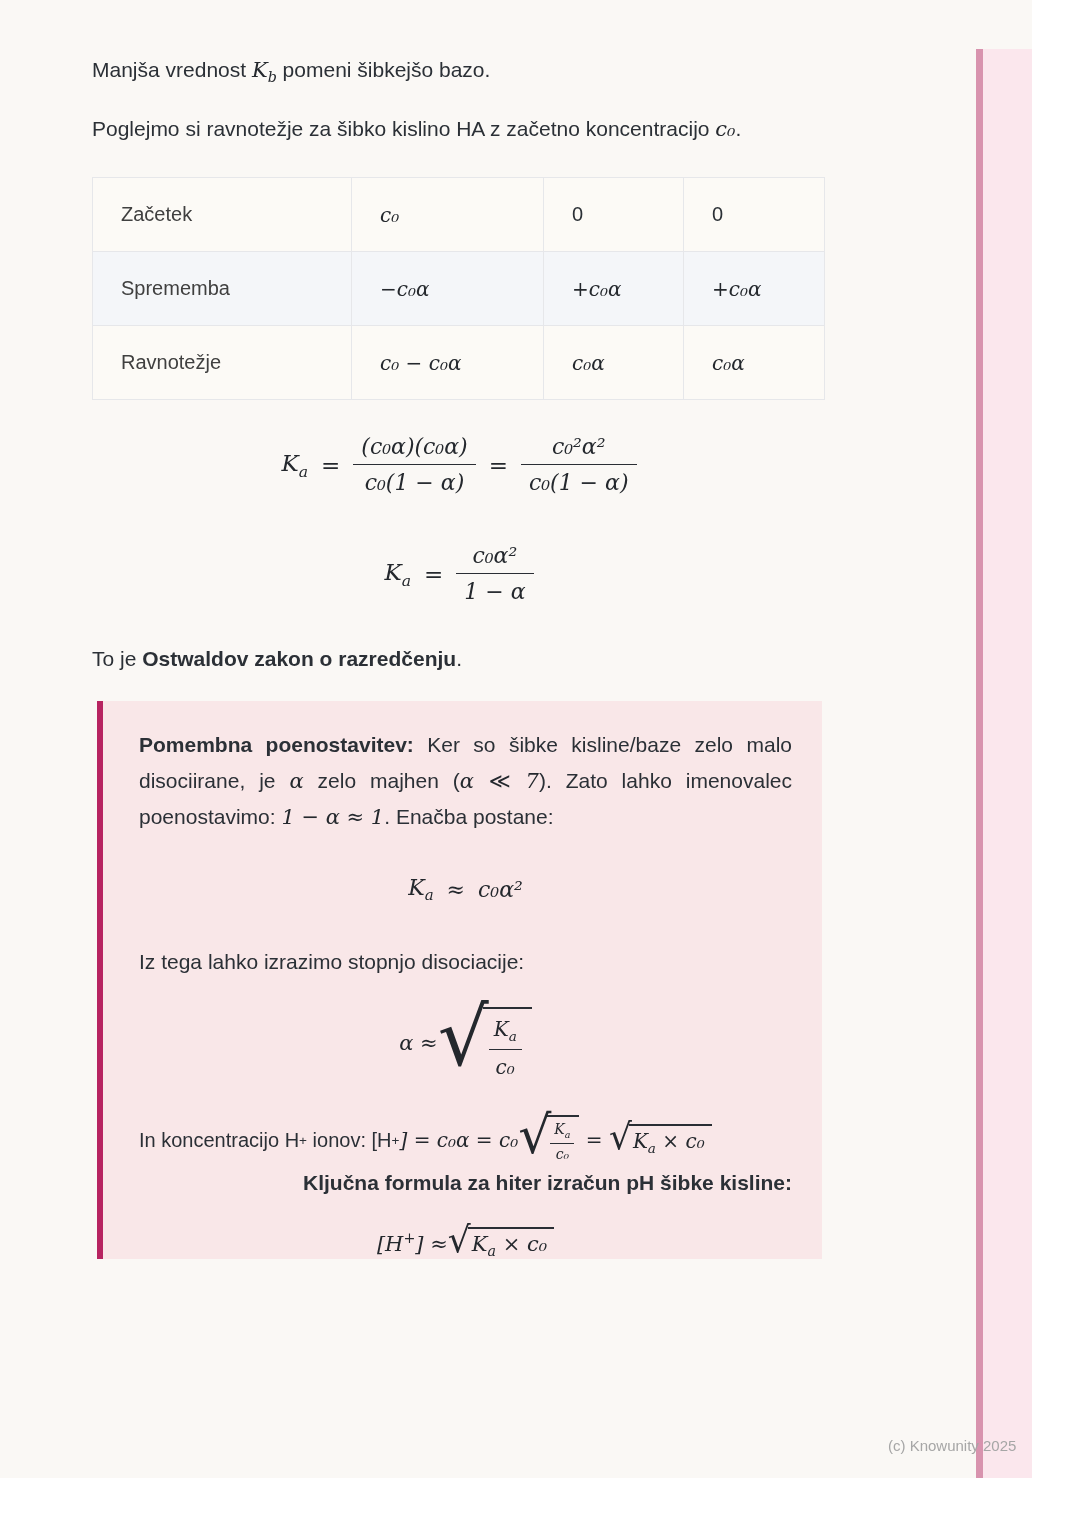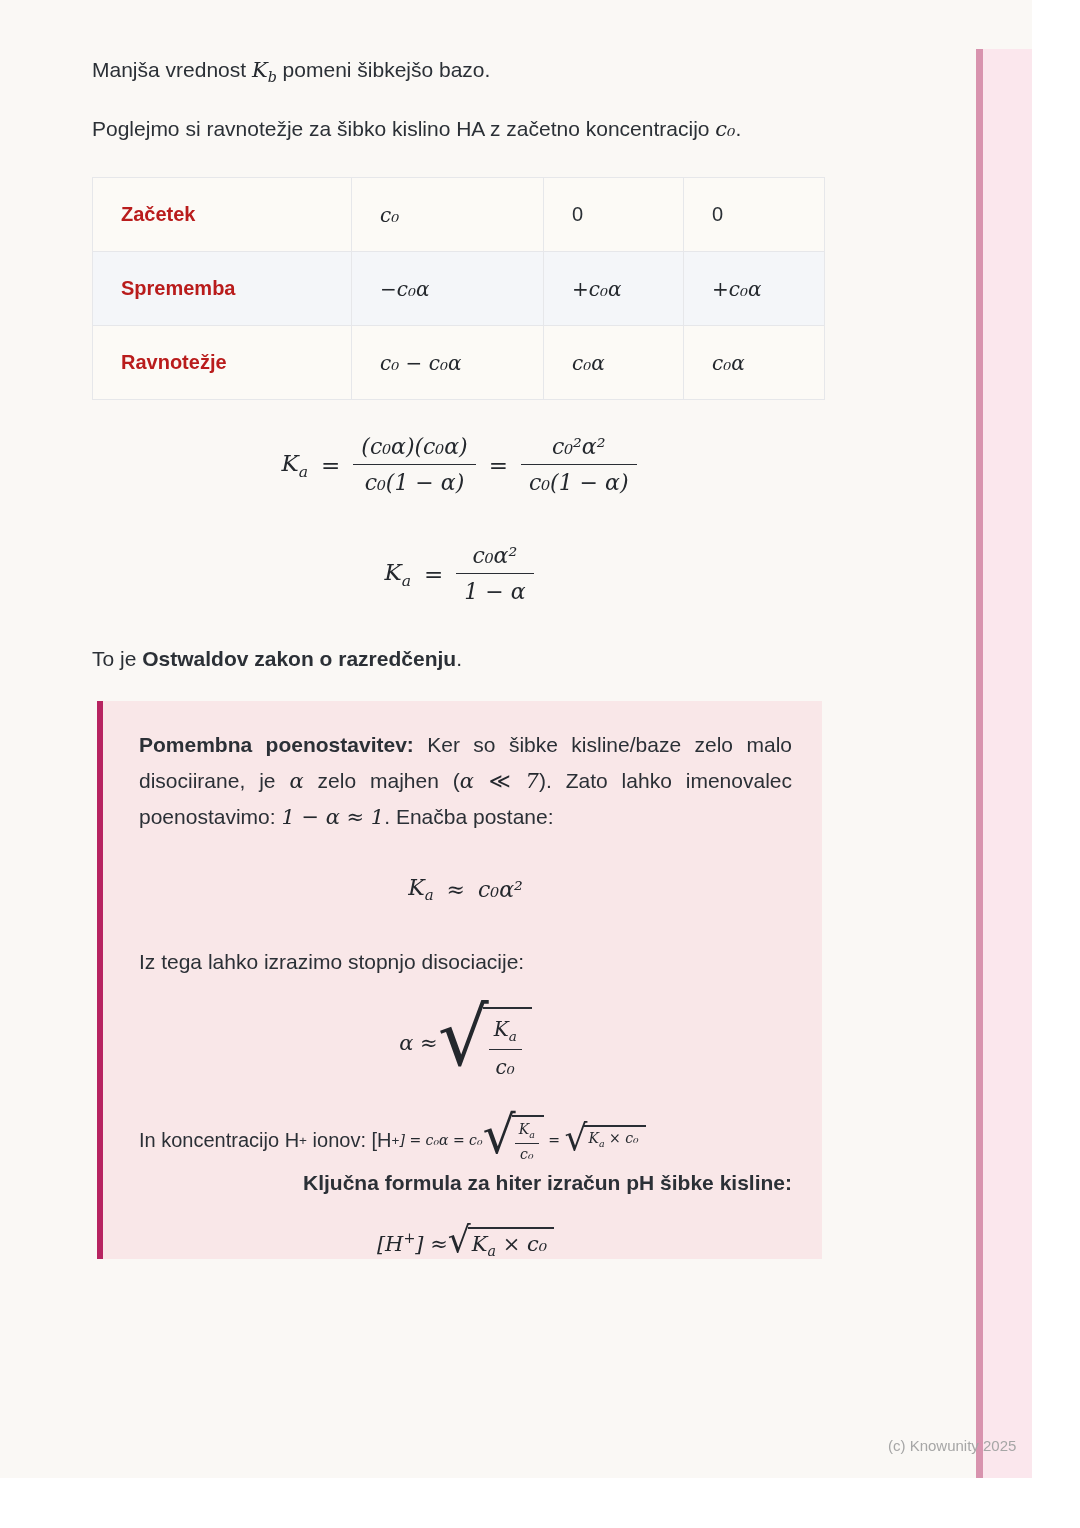--- a/index.html
+++ b/index.html
@@ -35,21 +35,21 @@
     background:#DE2977; color:#ffffff; height:73px; text-align:left;
     padding:0 0 0 28px; font-size:20px; font-weight:700; border-left:2px solid #ffffff;
   }
   table.ice th:first-child { border-left:none; }
   table.ice td {
     height:73px; padding:0 0 0 28px; font-size:20px; border:1px solid #E6E7EA;
     vertical-align:middle;
   }
   table.ice tr.r-odd td { background:#FCFAF6; }
   table.ice tr.r-even td { background:#F4F6F9; }
-  td.rowlabel { font-weight:700; color:#b91c1c; }
+  td.rowlabel { font-weight:400; color:#404040; }
   td .m { font-size:20px; }
 
   .para-insert { margin-top:40px; }
 
   
   .fblock { text-align:center; margin-top:34px; }
   .fline { display:inline-flex; align-items:center; font-size:23px; }
   .fline .m { font-size:23px; }
   .feq { margin:0 13px; font-family:"DejaVu Serif","DejaVu Sans",serif; color:#24282D; }
   .frac { display:inline-block; vertical-align:middle; text-align:center; }
@@ -79,21 +79,21 @@
     background:#F9E7E8; border-left:6px solid #B72461; padding:26px 30px 0 36px;
     overflow:hidden;
   }
   .callout .justify { text-align:justify; line-height:36px; }
   .callout .m { font-size:21px; }
   .f-approx { margin-top:40px; }
   .f-approx .fline .m, .f-approx .feq { font-size:22px; }
   .para-alpha { margin-top:44px; }
   .f-alpha { margin-top:32px; }
   .para-h { margin-top:36px; display:flex; align-items:center; flex-wrap:nowrap; font-size:20px; white-space:pre; }
-  .para-h .m { font-size:14px; }
+  .para-h .m { font-size:20px; }
   .para-key { margin-top:4px; font-weight:700;text-align:right; }
   .f-h { margin-top:30px; }
   .f-h .fline { font-size:21px; }
 
   .footer {
     position:absolute; left:888px; top:1437px; font-size:15px; color:#A6A6A6; z-index:3;
   }
 </style>
 </head>
 <body>

